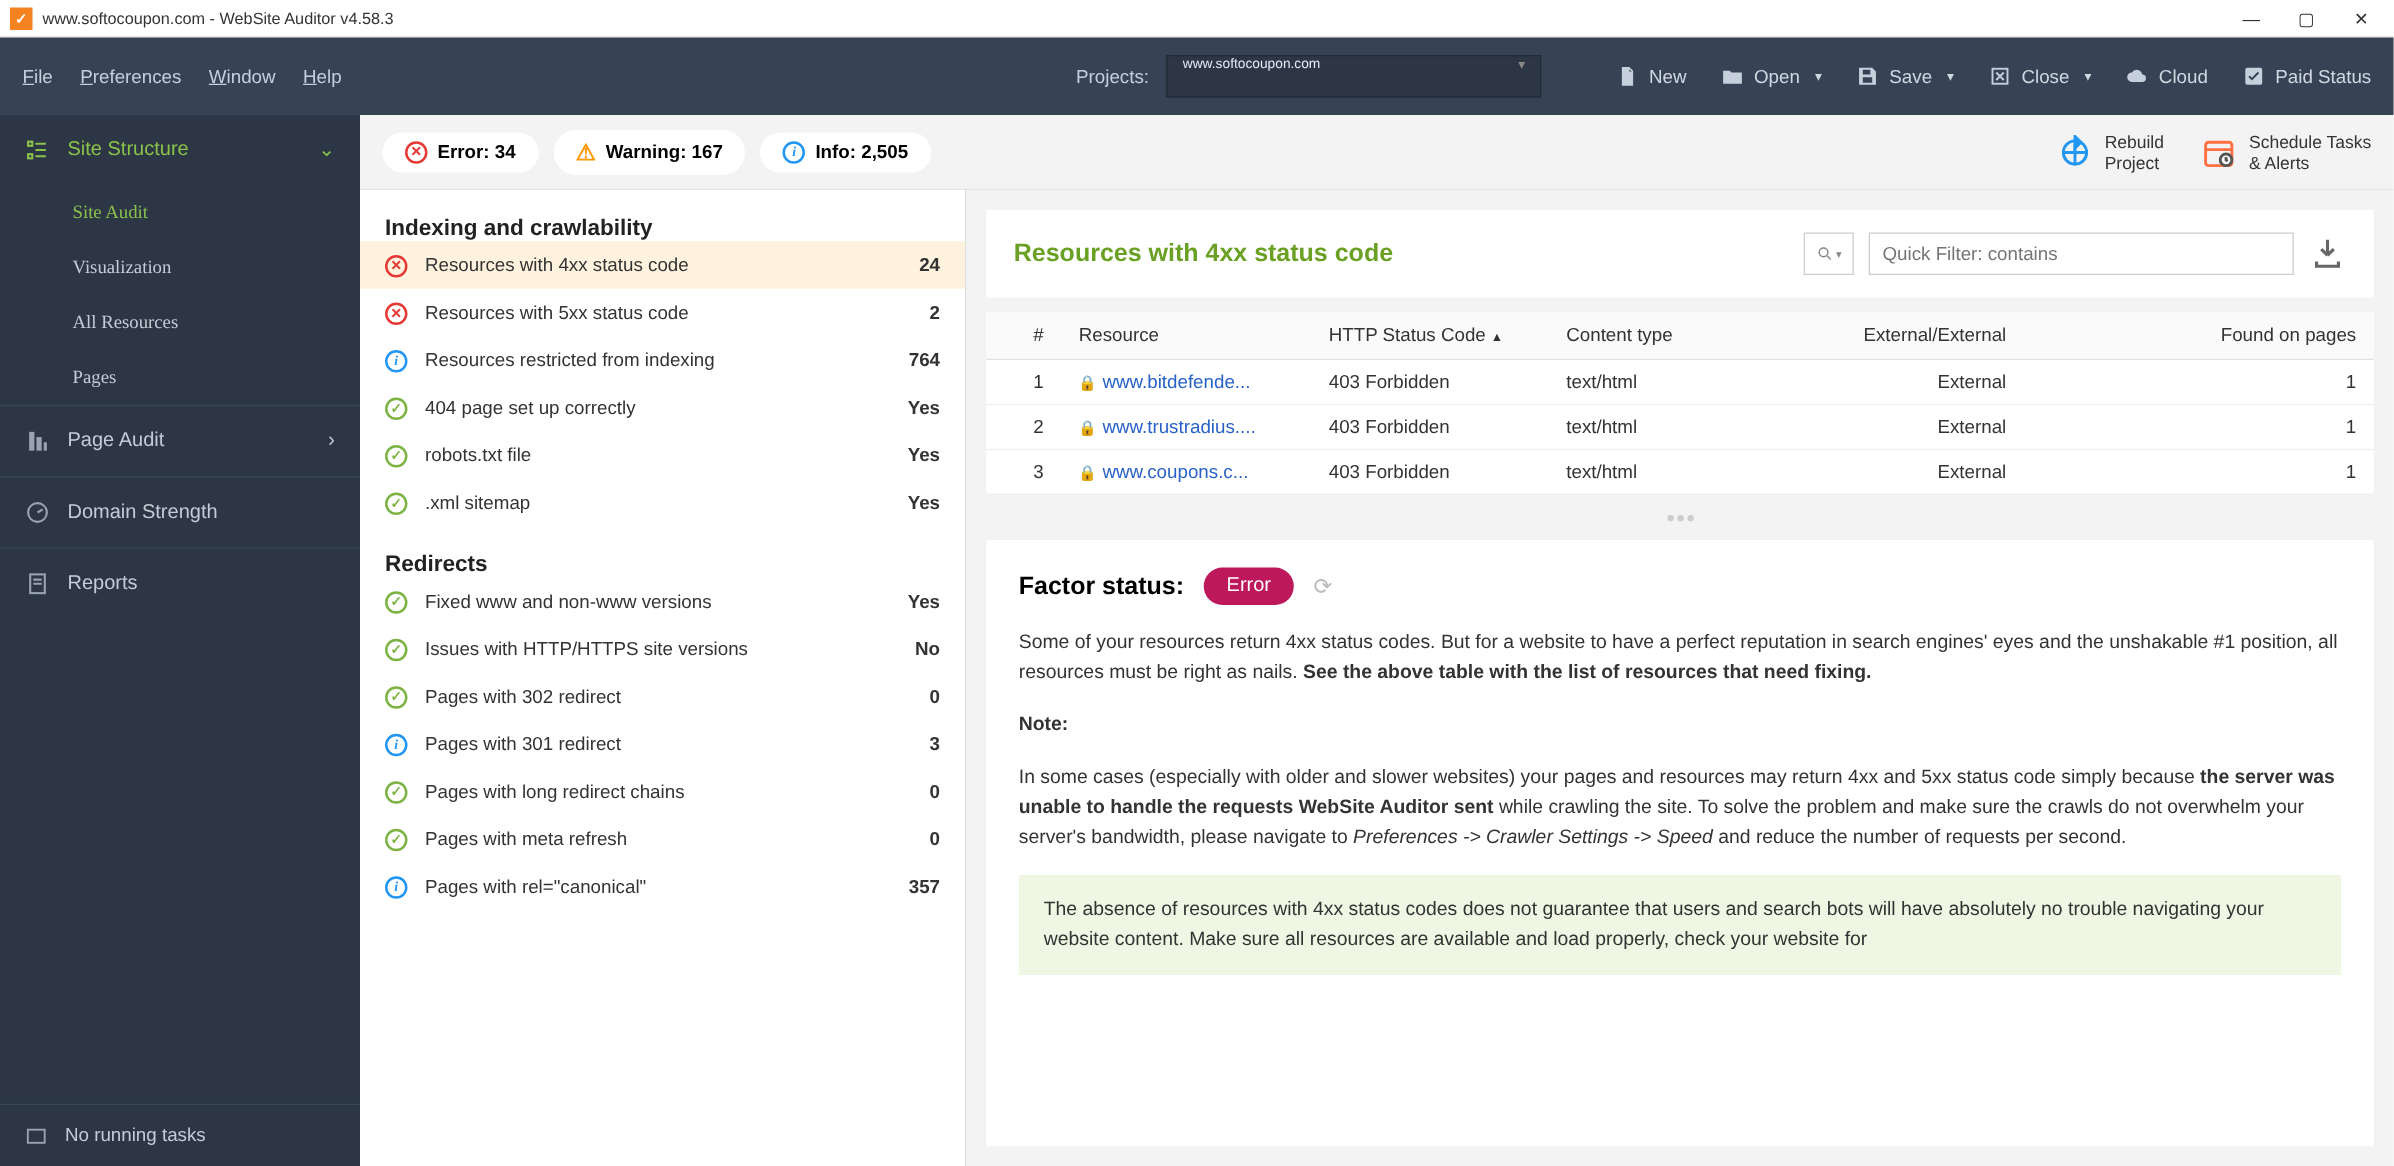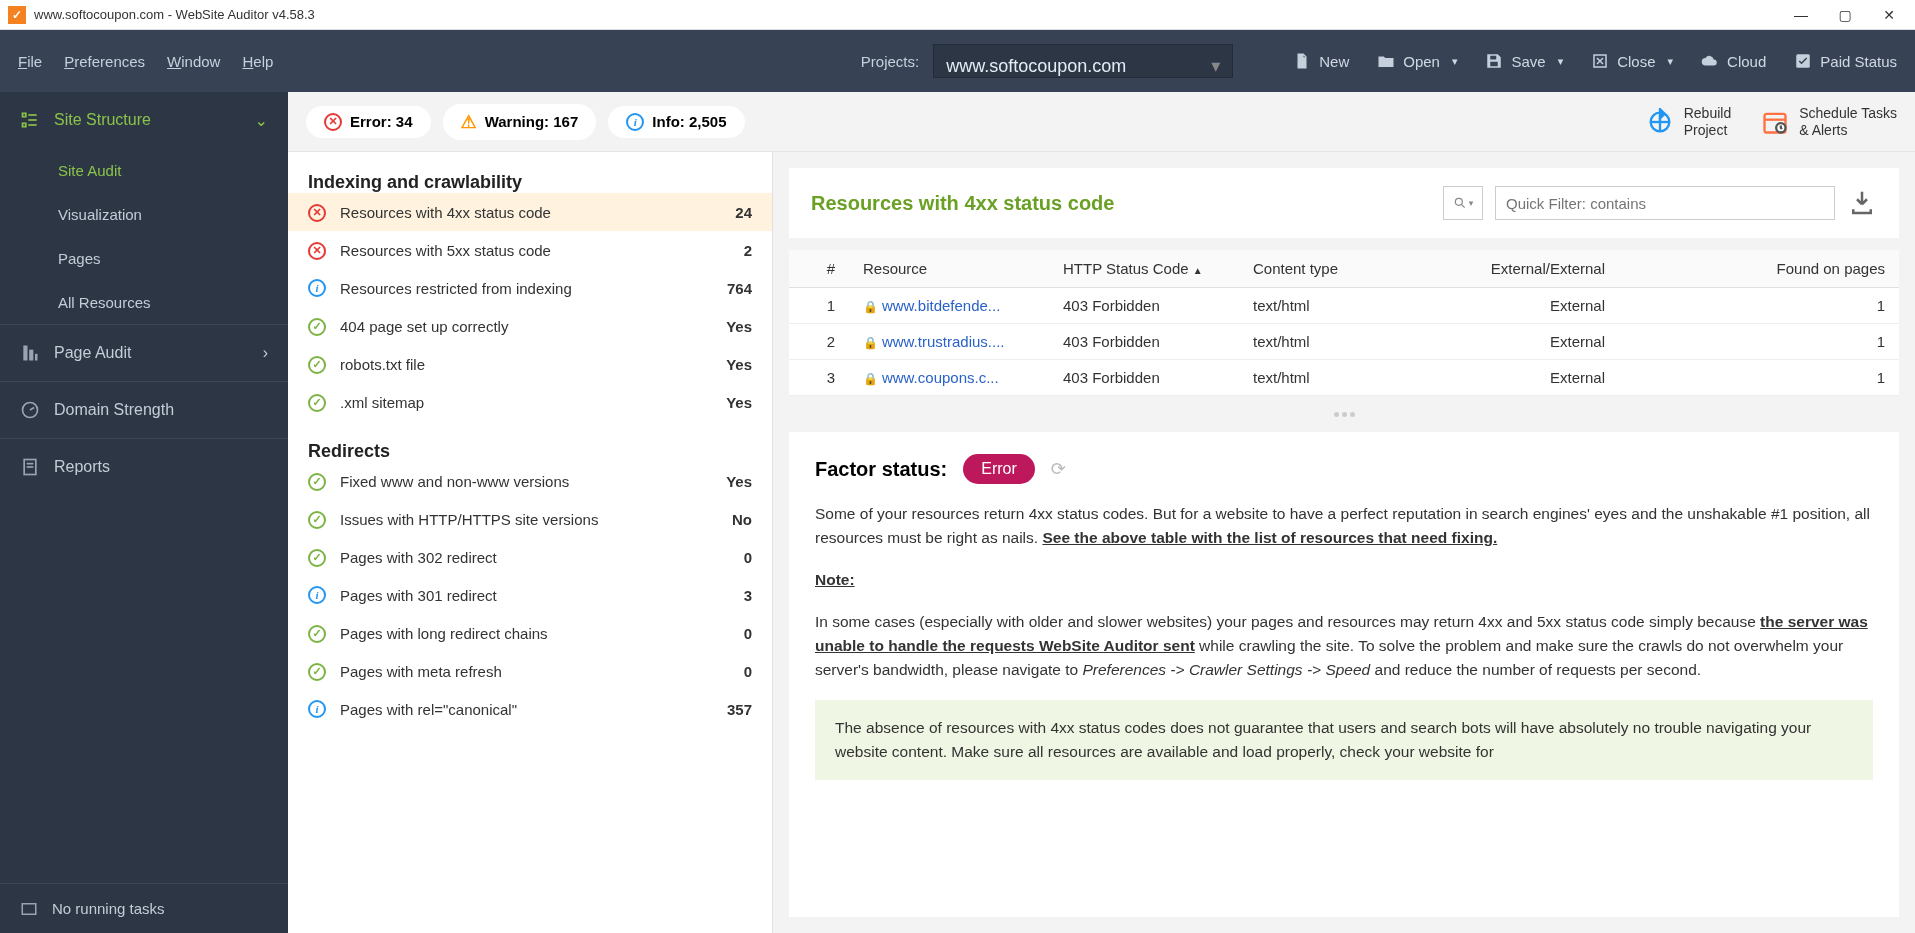--- a/index.html
+++ b/index.html
@@ -11,33 +11,33 @@
 .titlebar .title-text { font-size: 13px; color: #333; }
 .titlebar .win-controls { margin-left: auto; display: flex; gap: 24px; padding-right: 8px; }
 .titlebar .win-btn { width: 20px; height: 20px; display: flex; align-items: center; justify-content: center; color: #333; font-size: 14px; cursor: pointer; }
 
 
 .topbar { height: 62px; background: #374355; display: flex; align-items: center; padding: 0 18px; color: #c5d0dc; }
 .menu { display: flex; gap: 22px; }
 .menu .mi { cursor: pointer; font-size: 15px; }
 .menu .mi u { text-decoration: underline; }
 .projects-label { margin-left: auto; margin-right: 14px; font-size: 15px; }
-.projects-select { width: 300px; height: 34px; background: #2c3645; border: 1px solid #222b37; display: flex; align-items: flex-end; padding: 0 12px; color: #e4ecf5; font-size: 18px; cursor: pointer; }
+.projects-select { width: 300px; height: 34px; background: #2c3645; border: 1px solid #222b37; display: flex; align-items: flex-start; padding: 0 12px; color: #e4ecf5; font-size: 11px; cursor: pointer; }
 .projects-select .chev { margin-left: auto; color: #888; }
 .toolbar-btns { display: flex; gap: 28px; margin-left: 60px; align-items: center; }
 .tb-btn { display: flex; align-items: center; gap: 8px; cursor: pointer; color: #d0d8e2; font-size: 15px; }
 .tb-icon { width: 18px; height: 18px; }
 
 
 .main { display: flex; height: calc(933px - 30px - 62px); }
 .sidebar { width: 288px; background: #2c3645; color: #c4ccd6; display: flex; flex-direction: column; }
 .sb-section { height: 56px; display: flex; align-items: center; padding: 0 20px; gap: 14px; cursor: pointer; font-size: 16px; }
 .sb-section.active { color: #8bc34a; }
 .sb-section .expand { margin-left: auto; }
-.sb-sub { padding-left: 58px; height: 44px; display: flex; align-items: center; cursor: pointer; font-size: 15px; }
+.sb-sub { padding-left: 58px; height: 44px; display: flex; align-items: center; cursor: pointer; font-size: 15px; font-family: Liberation Serif, serif; }
 .sb-sub.active { color: #8bc34a; }
 .sb-divider { border-top: 1px solid #3b4758; }
 .sb-footer { margin-top: auto; height: 50px; display: flex; align-items: center; padding: 0 20px; gap: 14px; font-size: 15px; border-top: 1px solid #3b4758; }
 
 
 .content { flex: 1; background: #f3f3f3; display: flex; flex-direction: column; position: relative; }
 .summary-bar { height: 60px; background: #f3f3f3; display: flex; align-items: center; padding: 0 18px; gap: 12px; border-bottom: 1px solid #e5e5e5; }
 .pill { background: #fff; border-radius: 18px; padding: 7px 18px; display: flex; align-items: center; gap: 8px; font-size: 15px; font-weight: 600; }
 .action-btns { margin-left: auto; display: flex; gap: 30px; }
 .action-btn { display: flex; gap: 10px; align-items: center; cursor: pointer; color: #333; }
@@ -76,21 +76,21 @@
 .drag-handle { height: 12px; display: flex; align-items: center; justify-content: center; gap: 3px; }
 .drag-handle span { width: 5px; height: 5px; background: #ccc; border-radius: 50%; }
 
 .factor-panel { background: #fff; padding: 22px 26px; flex: 1; overflow-y: auto; }
 .factor-head { display: flex; align-items: center; gap: 16px; margin-bottom: 18px; }
 .factor-head h3 { font-size: 20px; font-weight: 700; }
 .badge-error { background: #be185d; color: #fff; border-radius: 20px; padding: 6px 18px; font-size: 16px; font-weight: 500; }
 .refresh-ic { color: #bbb; font-size: 18px; }
 .factor-text { font-size: 15.5px; line-height: 1.55; color: #333; }
 .factor-text p { margin-bottom: 18px; }
-.factor-text b { font-weight: 700; text-decoration: underline; }
+.factor-text b { font-weight: 700; }
 .factor-text i { font-style: italic; }
 .highlight-box { background: #f0f6e4; padding: 16px 20px; font-size: 15.5px; line-height: 1.55; color: #333; }
 
 
 .circle-ic { width: 18px; height: 18px; border-radius: 50%; border: 2px solid; display: inline-flex; align-items: center; justify-content: center; font-size: 11px; font-weight: bold; }
 .ic-error { border-color: #e53935; color: #e53935; }
 .ic-warn { border: none; color: #ff9800; font-size: 18px; }
 .ic-info { border-color: #2196f3; color: #2196f3; font-style: italic; font-family: Georgia; }
 .ic-ok { border-color: #7cb342; color: #7cb342; }
 
@@ -174,22 +174,22 @@
           <rect x="3" y="16" width="4" height="4"></rect>
           <line x1="10" y1="6" x2="20" y2="6"></line>
           <line x1="10" y1="18" x2="20" y2="18"></line>
           <line x1="10" y1="12" x2="20" y2="12"></line>
         </svg>
       <span>Site Structure</span>
       <span class="expand">⌄</span>
     </div>
     <div class="sb-sub active">Site Audit</div>
     <div class="sb-sub">Visualization</div>
+    <div class="sb-sub">All Resources</div>
     <div class="sb-sub">Pages</div>
-    <div class="sb-sub">All Resources</div>
     <div class="sb-divider"></div>
     <div class="sb-section">
       <svg width="20" height="20" viewBox="0 0 24 24" fill="#9aa4b0">
           <rect x="4" y="3" width="5" height="18"></rect>
           <rect x="11" y="8" width="5" height="13"></rect>
           <rect x="18" y="13" width="3" height="8"></rect>
         </svg>
       <span>Page Audit</span>
       <span class="expand">›</span>
     </div>

